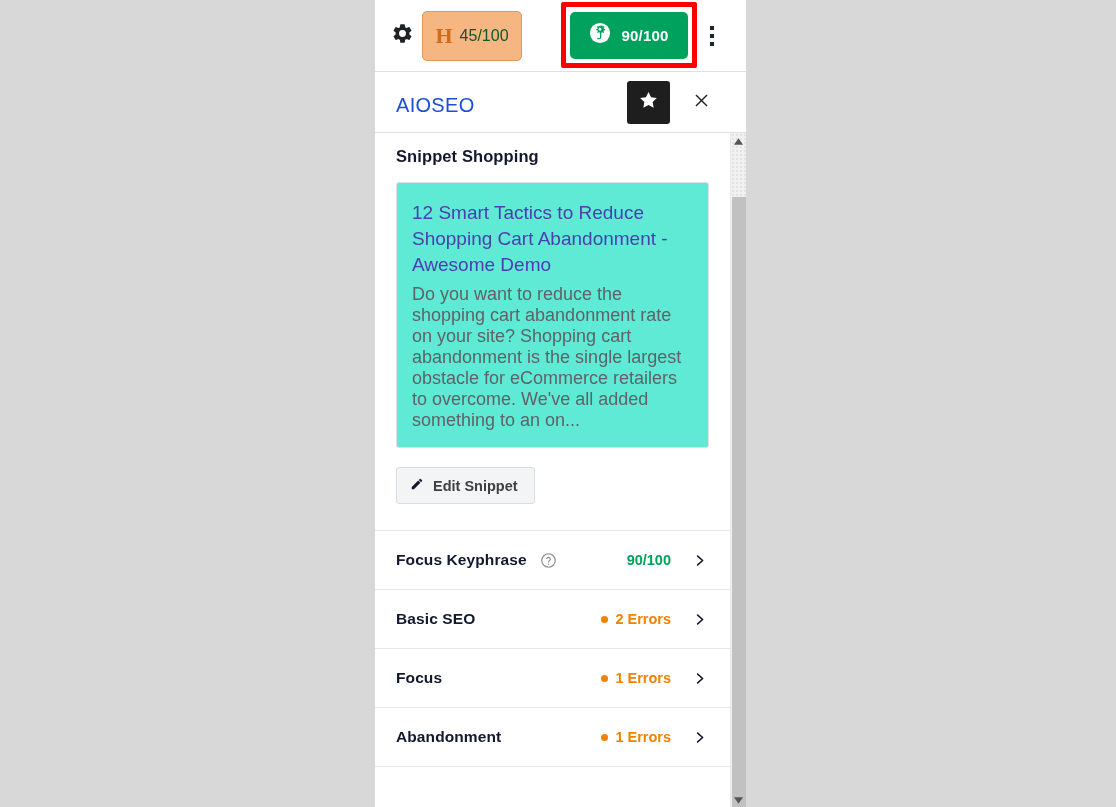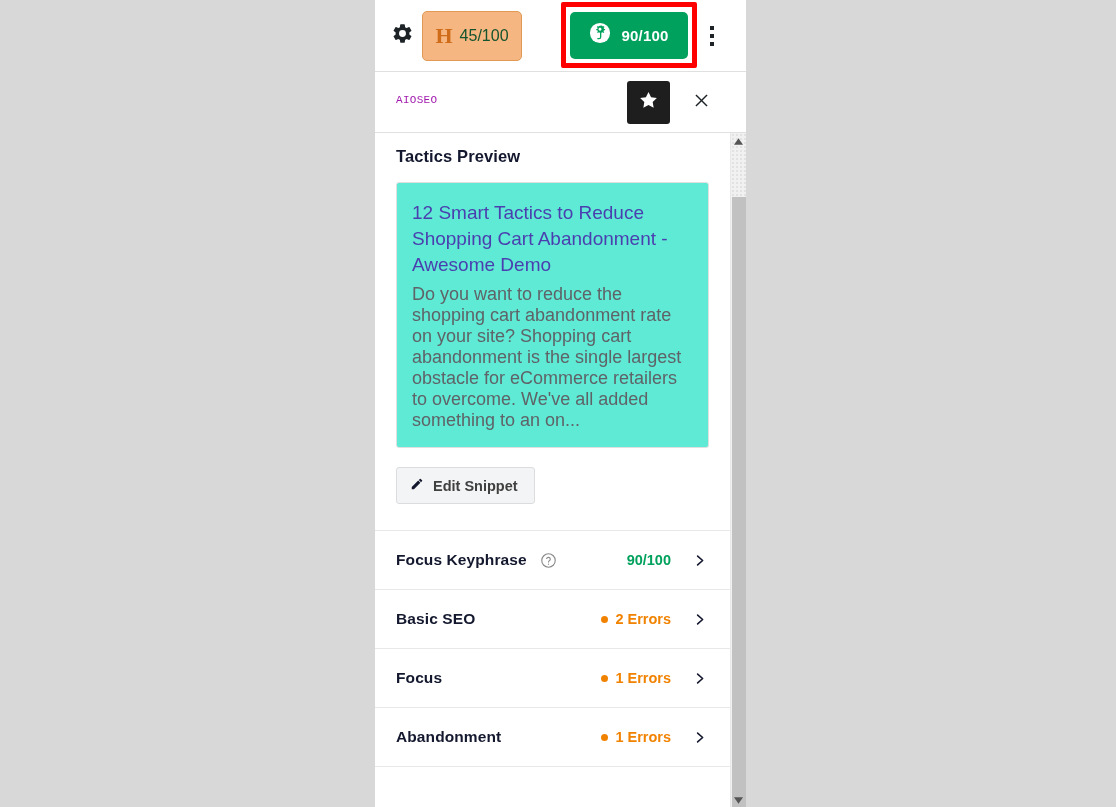--- a/index.html
+++ b/index.html
@@ -145,24 +145,23 @@
     left: 0; top: 0;
     width: 371px;
     height: 60px;
     border-bottom: 1px solid #e0e0e0;
     background: #ffffff;
   }
   #sidebar-title {
     position: absolute;
     left: 21px;
     top: 22px;
-    font-size: 11px;
-    color: #a21caf;
+    font-size: 20px;
+    color: #1d4ed8;
     letter-spacing: .3px;
-    font-family: Liberation Mono, monospace;
   }
   #star-btn {
     position: absolute;
     left: 252px;
     top: 9px;
     width: 43px;
     height: 43px;
     background: #1e1e1e;
     border-radius: 3px;
     display: flex;
@@ -388,21 +387,21 @@
             <line x1="5" y1="5" x2="19" y2="19"></line>
             <line x1="19" y1="5" x2="5" y2="19"></line>
           </svg>
         </span>
       </div>
     </div>
 
     <div id="sidebar-scroll-area">
 
       <div class="section-snippet">
-        <div id="snippet-preview-heading">Tactics Preview</div>
+        <div id="snippet-preview-heading">Snippet Shopping</div>
 
         <div id="snippet-card">
           <div id="snippet-title">12 Smart Tactics to Reduce Shopping Cart Abandonment - Awesome Demo</div>
           <div id="snippet-description">Do you want to reduce the shopping cart abandonment rate on your site? Shopping cart abandonment is the single largest obstacle for eCommerce retailers to overcome. We've all added something to an on...</div>
         </div>
 
         <div id="edit-snippet-btn">
           <span>
             <svg width="14" height="14" viewBox="0 0 24 24" fill="#14182e">
               <path d="M3 17.25V21h3.75L17.81 9.94l-3.75-3.75L3 17.25zM20.71 7.04a1 1 0 0 0 0-1.41l-2.34-2.34a1 1 0 0 0-1.41 0l-1.83 1.83 3.75 3.75 1.83-1.83z"></path>

